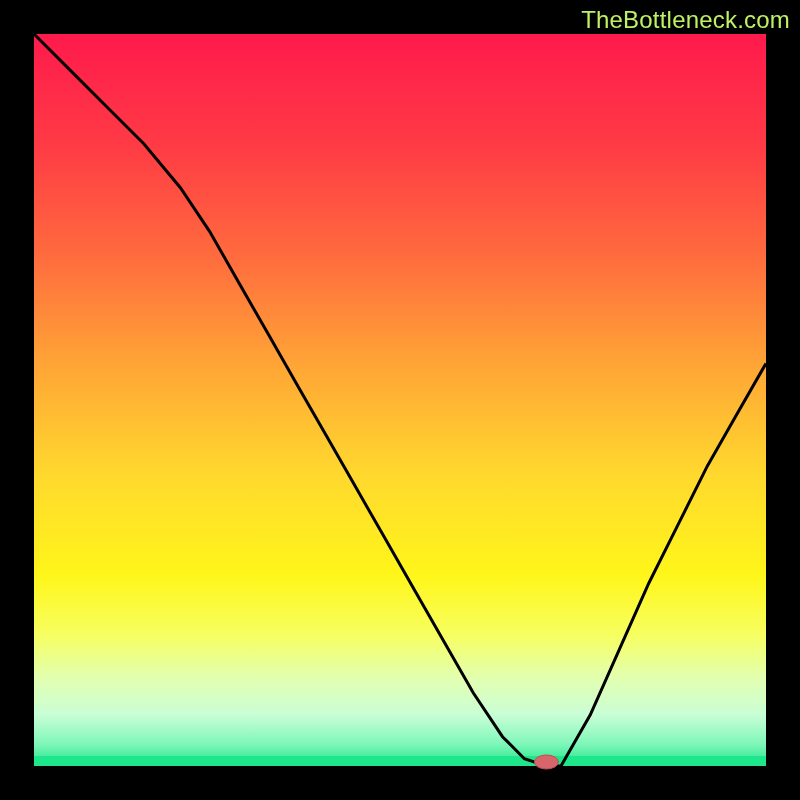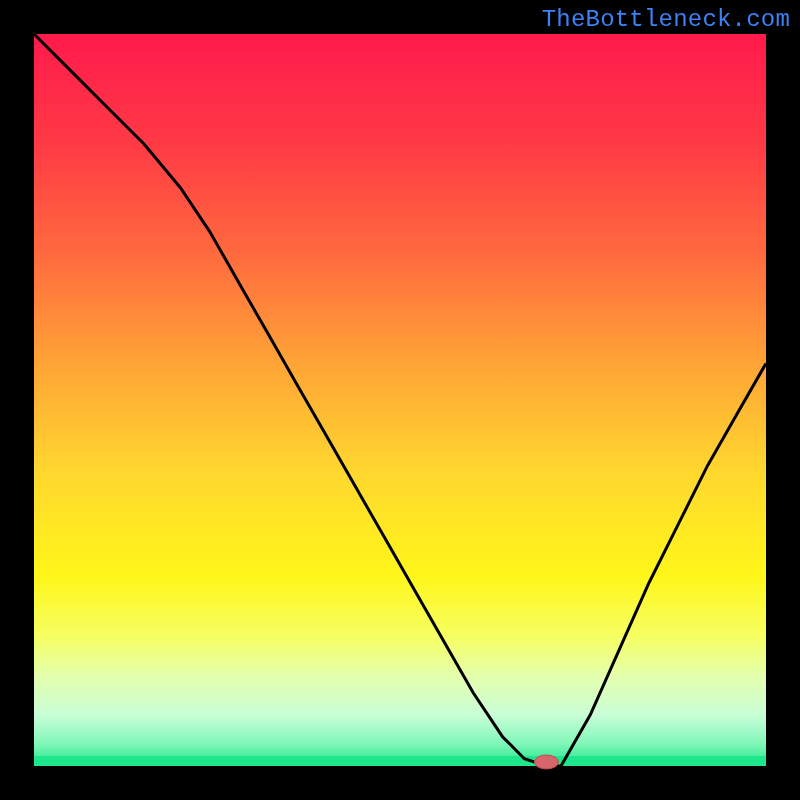--- a/index.html
+++ b/index.html
@@ -18,23 +18,23 @@
   }
   svg {
     position: absolute;
     top: 0;
     left: 0;
   }
   .watermark {
     position: absolute;
     top: 6px;
     right: 10px;
-    font-family: Liberation Mono, monospace;
+    font-family: Liberation Sans, sans-serif;
     font-size: 24px;
-    color: #3b82f6;
+    color: #bef264;
     letter-spacing: 0.2px;
   }
 </style>
 </head>
 <body>
 
 <div class="wrap">
   <svg viewBox="0 0 800 800" width="800" height="800">
     <defs>
       <linearGradient id="bg" x1="0" y1="0" x2="0" y2="1">

